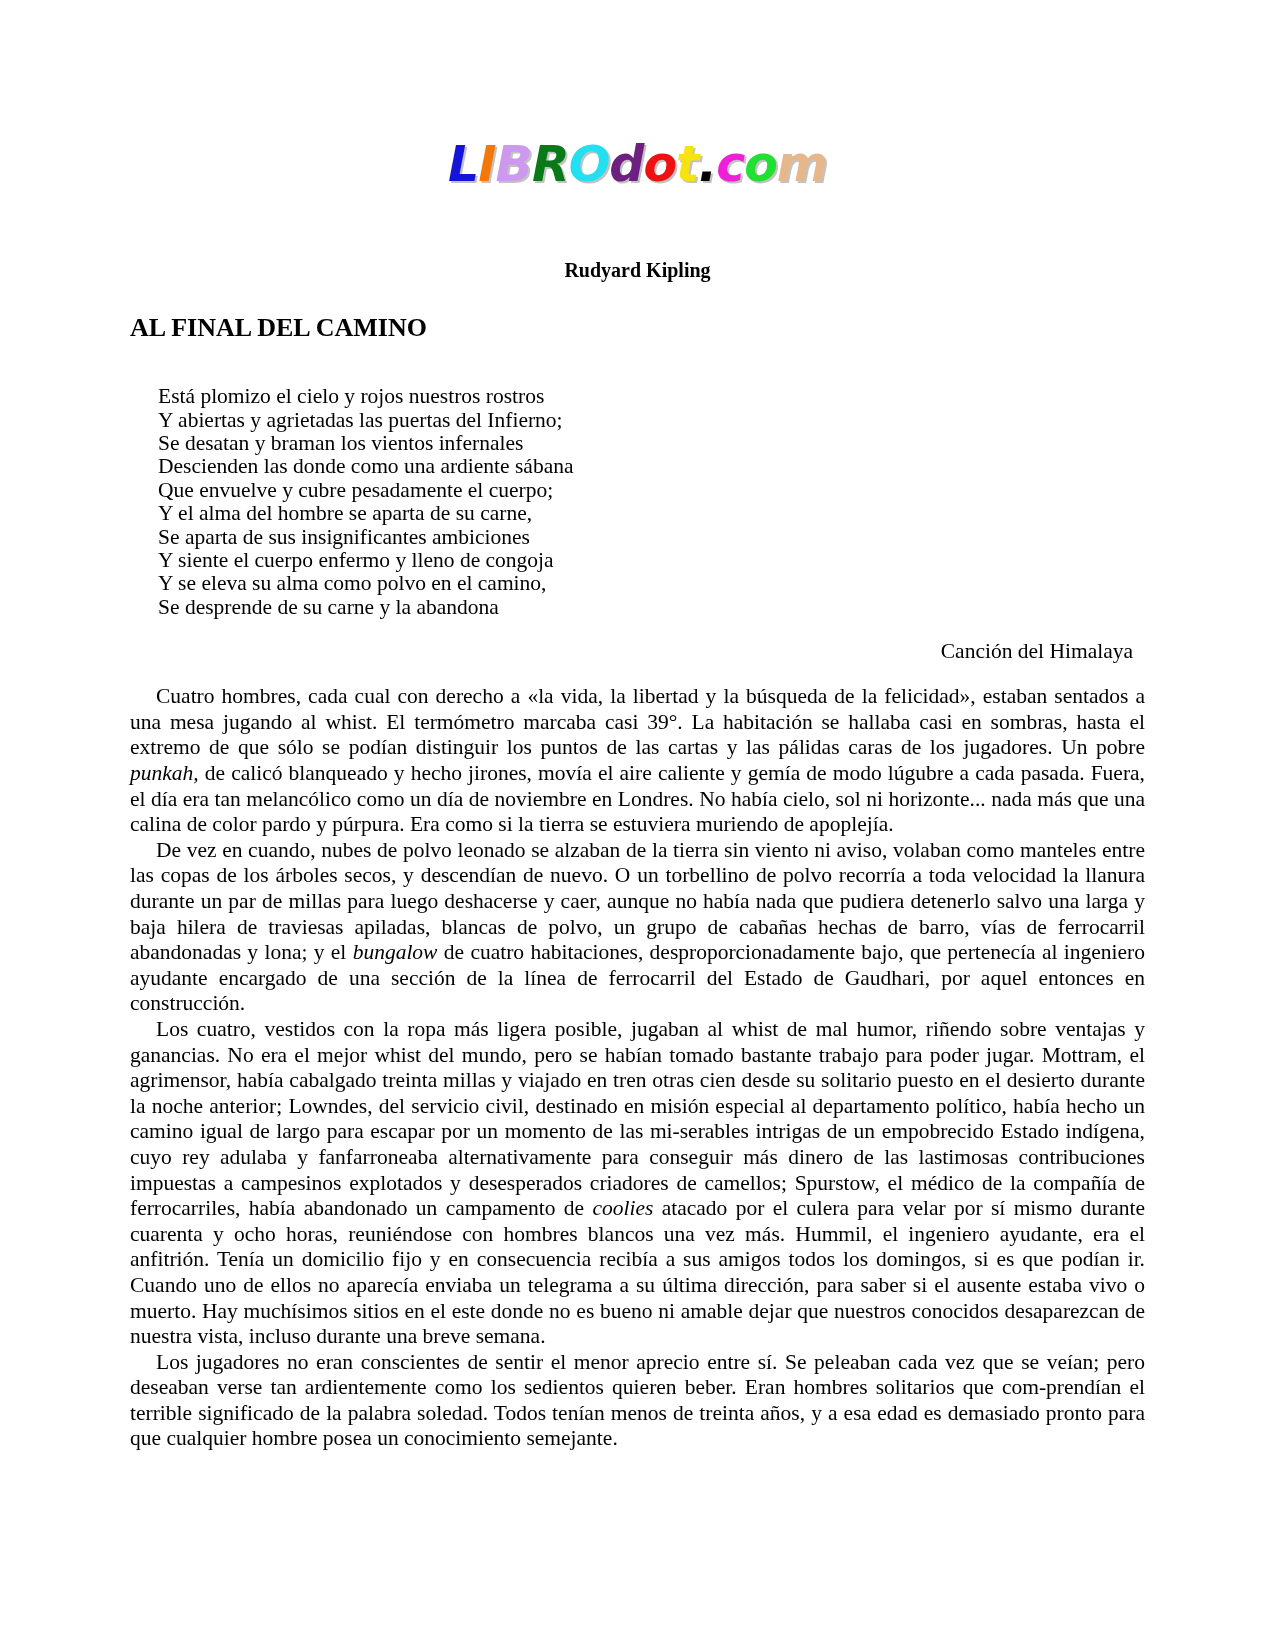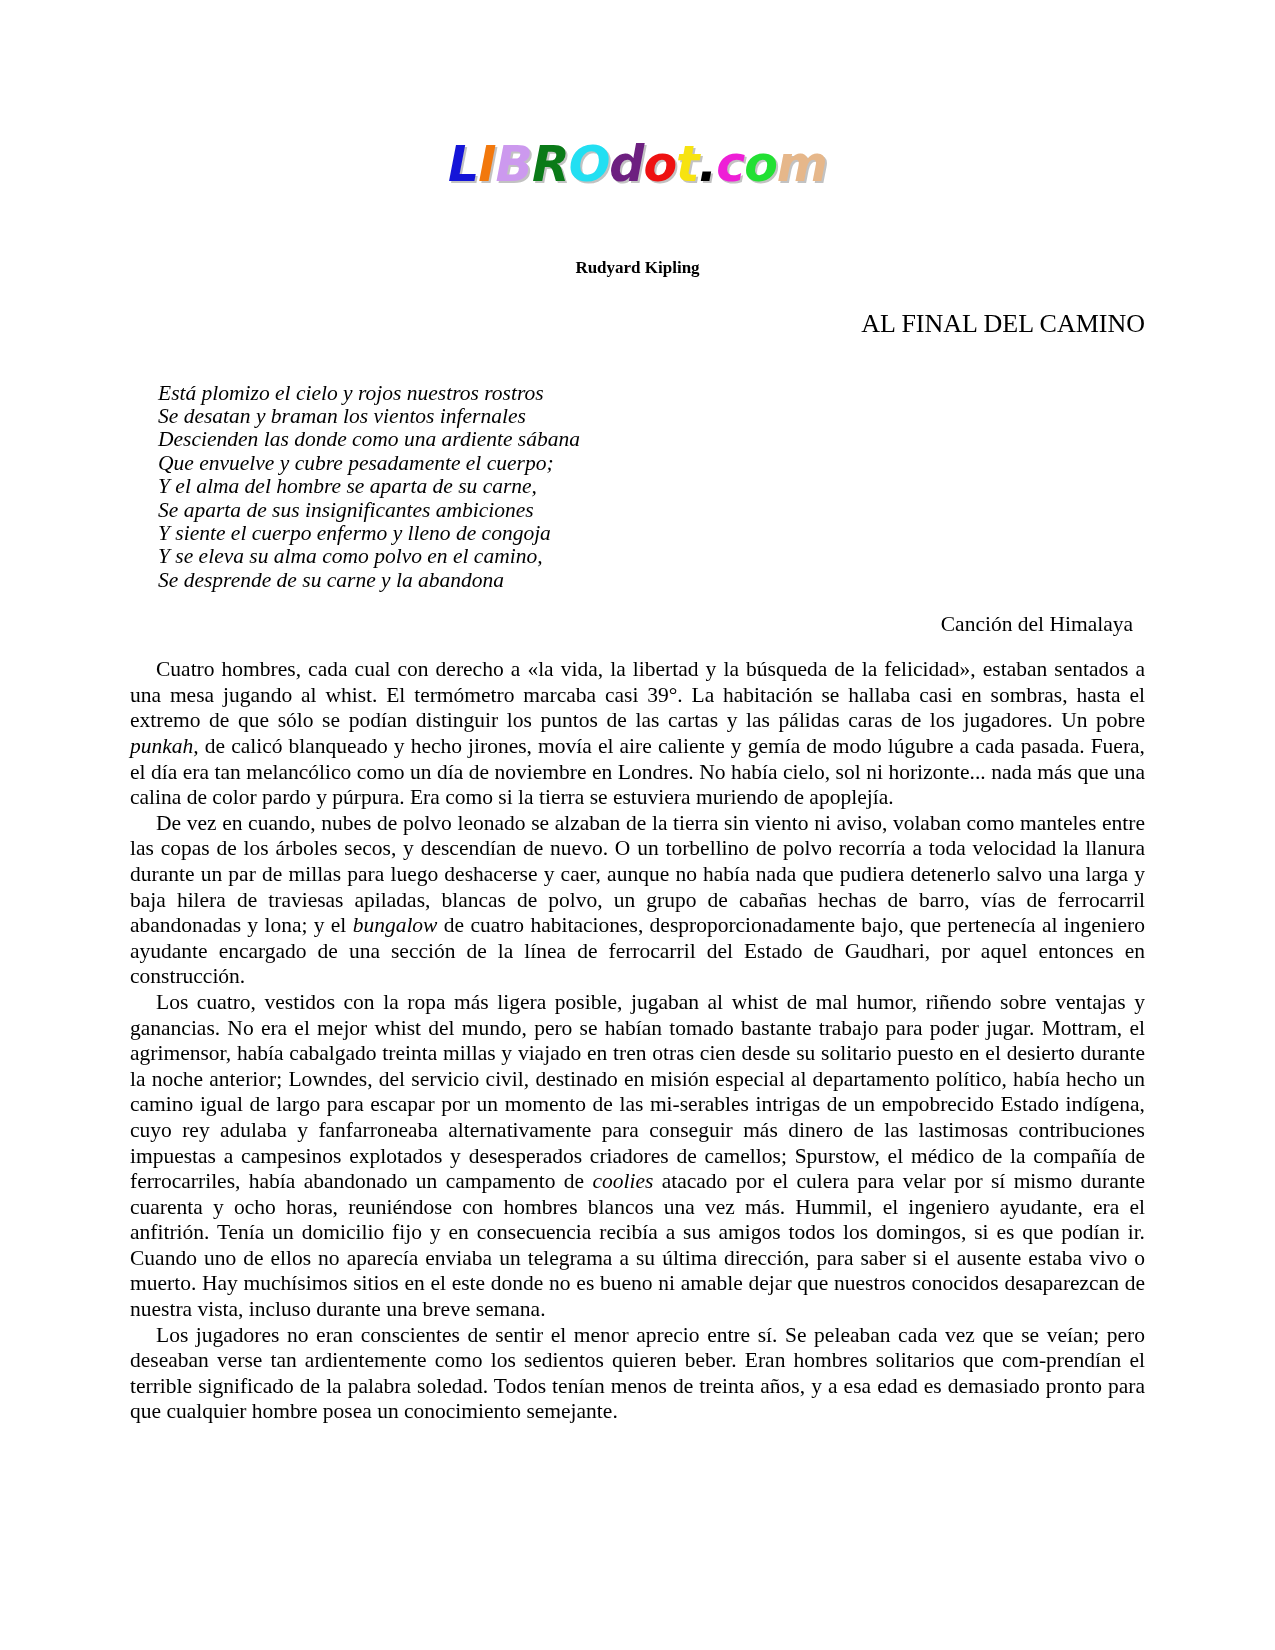--- a/index.html
+++ b/index.html
@@ -38,38 +38,37 @@
     line-height: 1;
     white-space: nowrap;
     text-shadow: 2px 2px 0 rgba(120,120,120,0.45);
   }
   .logo span { display: inline-block; }
 
   
   .author {
     text-align: center;
     font-weight: bold;
-    font-size: 17px;
+    font-size: 20px;
     margin: 40px 0 16px 0;
     line-height: 1.2;
   }
   .title {
-    text-align: right;
-    font-weight: normal;
+    text-align: left;
+    font-weight: bold;
     font-size: 26px;
     margin: 30px 0 0 0;
     line-height: 1.2;
   }
 
   
   .poem {
     margin: 42px 0 0 28px;
     font-size: 21.5px;
     line-height: 23.4px;
-    font-style: italic;
   }
   .poem div { white-space: pre; }
 
   .attribution {
     text-align: right;
     font-size: 21.5px;
     margin: 20px 0 0 0;
     padding-right: 12px;
   }
 
@@ -95,20 +94,21 @@
 
   <div class="logo-wrap">
     <div class="logo"><span style="color: rgb(21, 21, 216);">L</span><span style="color: rgb(242, 120, 12);">I</span><span style="color: rgb(204, 153, 238);">B</span><span style="color: rgb(10, 122, 24);">R</span><span style="color: rgb(34, 223, 242);">O</span><span style="color: rgb(109, 32, 128);">d</span><span style="color: rgb(238, 17, 17);">o</span><span style="color: rgb(247, 227, 16);">t</span><span style="color: rgb(0, 0, 0);">.</span><span style="color: rgb(238, 31, 214);">c</span><span style="color: rgb(34, 224, 51);">o</span><span style="color: rgb(230, 183, 138);">m</span></div>
   </div>
 
   <h1 class="author">Rudyard Kipling</h1>
   <h2 class="title">AL FINAL DEL CAMINO</h2>
 
   <div class="poem">
       <div>Está plomizo el cielo y rojos nuestros rostros</div>
+      <div>Y abiertas y agrietadas las puertas del Infierno;</div>
       <div>Se desatan y braman los vientos infernales</div>
       <div>Descienden las donde como una ardiente sábana</div>
       <div>Que envuelve y cubre pesadamente el cuerpo;</div>
       <div>Y el alma del hombre se aparta de su carne,</div>
       <div>Se aparta de sus insignificantes ambiciones</div>
       <div>Y siente el cuerpo enfermo y lleno de congoja</div>
       <div>Y se eleva su alma como polvo en el camino,</div>
       <div>Se desprende de su carne y la abandona</div>
     </div>
 

